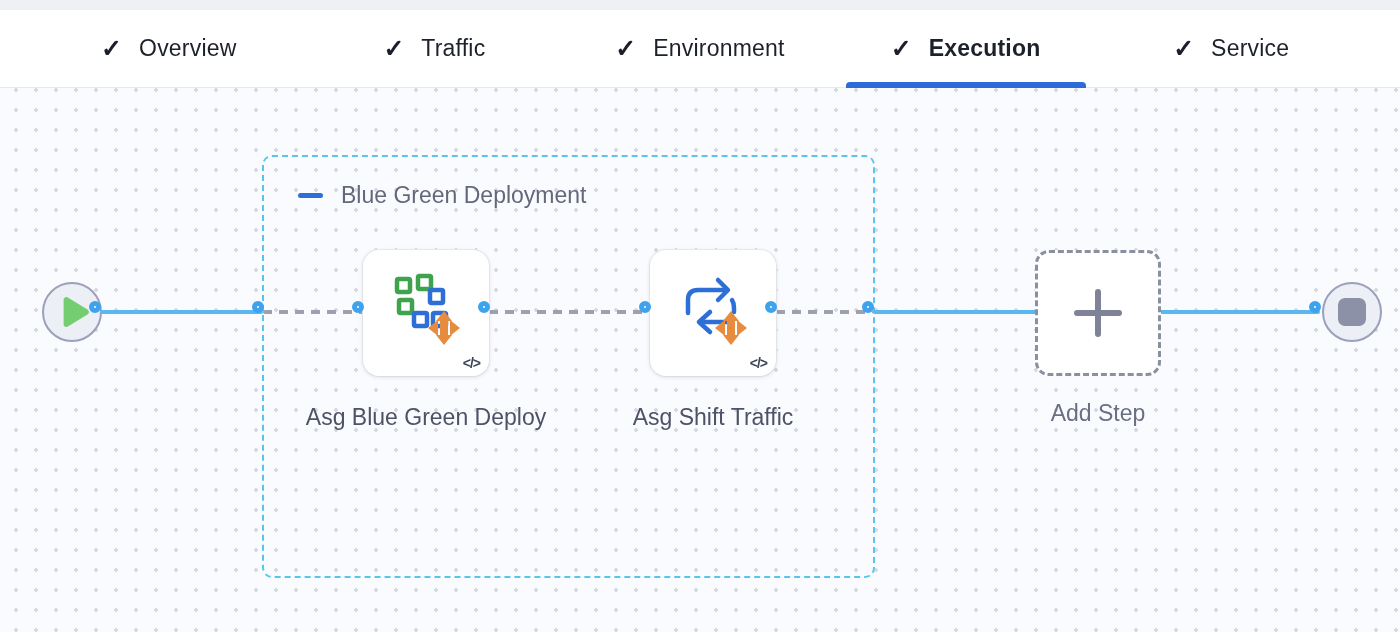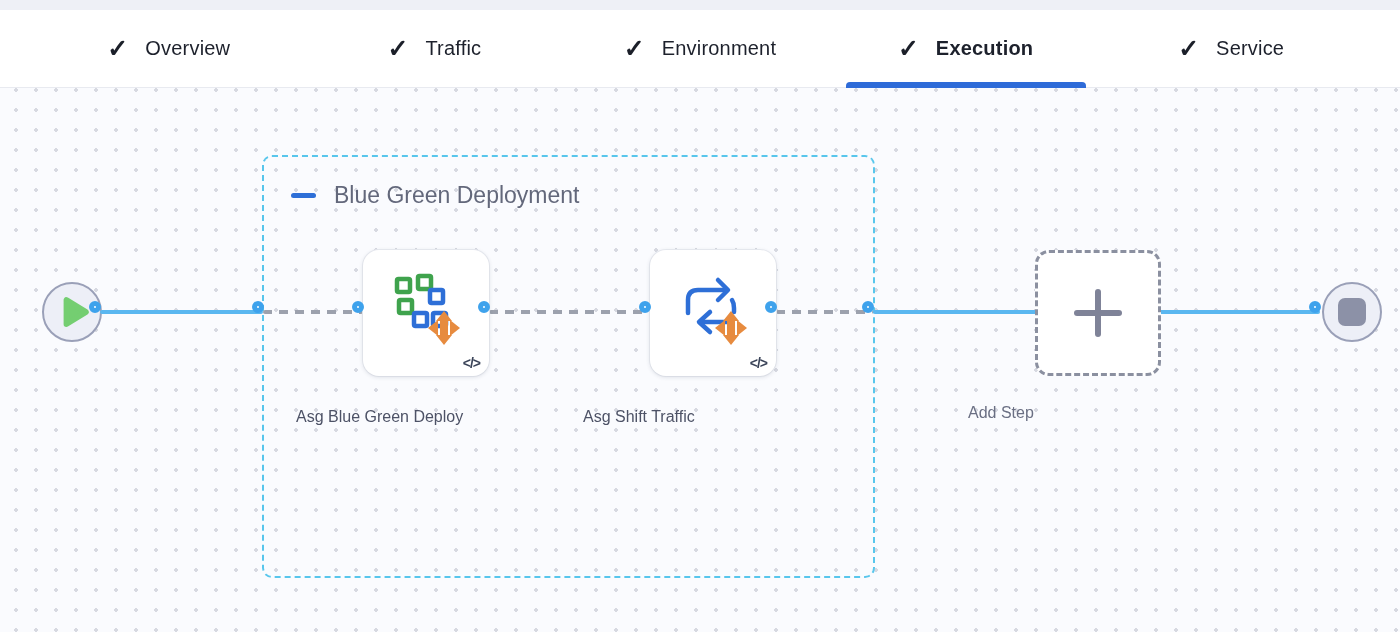--- a/index.html
+++ b/index.html
@@ -6,21 +6,21 @@
   body { font-family:"Liberation Sans", sans-serif; }
   .screen { position:relative; width:1400px; height:632px; background:#eef0f6; overflow:hidden; }
 
   
   .top-strip { height:10px; background:#eef0f6; }
   .tab-bar { position:relative; height:78px; background:#ffffff; border-bottom:1px solid #e8eaf0;
              display:flex; align-items:stretch; padding:0 36px; }
   .tab { position:relative; flex:1; display:flex; align-items:center; justify-content:center;
          gap:17px; cursor:pointer; }
   .tab .check { font-size:25px; font-weight:700; color:#1b1f29; line-height:1; }
-  .tab .tab-label { font-size:20px; color:#1d212c; font-weight:400; letter-spacing:.2px; }
+  .tab .tab-label { font-size:23px; color:#1d212c; font-weight:400; letter-spacing:.2px; }
   .tab.active .tab-label { font-weight:700; }
   .tab .underline { display:none; }
   .tab.active .underline { display:block; position:absolute; bottom:-1px; left:50%;
          transform:translateX(-50%); width:240px; height:6px; background:#2e6bd8;
          border-radius:4px 4px 0 0; }
 
   
   .canvas { position:absolute; top:88px; left:0; width:1400px; height:544px;
             background-color:#fafbfe;
             background-image:radial-gradient(circle, #d7d9e1 1.6px, transparent 1.7px);
@@ -33,36 +33,36 @@
 
   .port { position:absolute; width:12px; height:12px; background:#ffffff;
           border:5px solid #3ea2ec; border-radius:50%; z-index:6; }
 
   .line-solid { position:absolute; height:4px; background:#5ab7f0; border-radius:2px; z-index:2; }
   .line-dashed { position:absolute; height:4px; border-radius:2px; z-index:2;
           background:repeating-linear-gradient(90deg,#9ca1ad 0 9px, transparent 9px 16px); }
 
   .step-group { position:absolute; left:262px; top:67px; width:613px; height:423px;
           border:2px dashed #58c6ec; border-radius:10px; z-index:1; }
-  .group-header { position:absolute; left:27px; top:25px; display:flex; align-items:center; gap:18px; }
+  .group-header { position:absolute; left:34px; top:25px; display:flex; align-items:center; gap:18px; }
   .minus-icon { width:25px; height:5px; background:#2e6fd7; border-radius:3px; cursor:pointer; }
   .group-label { font-size:23px; color:#63687b; }
 
   .step-card { position:absolute; width:126px; height:126px; background:#ffffff; border-radius:16px;
           box-shadow:0 1px 4px rgba(45,55,90,.16), 0 0 0 1px #edeff4; z-index:4;
           display:flex; align-items:center; justify-content:center; cursor:pointer; }
   .step-card svg.main-icon { transform:translate(-3px,-6px); }
   .code-badge { position:absolute; right:9px; bottom:5px; font-size:14px; font-weight:700;
           color:#3a4358; letter-spacing:-1px; }
 
   .add-step-box { position:absolute; left:1035px; top:162px; width:126px; height:126px;
           background:#ffffff; border:3px dashed #8b90a0; border-radius:14px; z-index:4;
           display:flex; align-items:center; justify-content:center; cursor:pointer; }
 
-  .node-label { position:absolute; width:260px; font-size:16px;
+  .node-label { position:absolute; width:260px; text-align:center; font-size:23px;
           line-height:42px; color:#4d5266; z-index:3; }
   .add-label { color:#6a6f83; }
 </style>
 </head>
 <body>
 
 <div class="screen">
   <div class="top-strip"></div>
 
   <div class="tab-bar">

